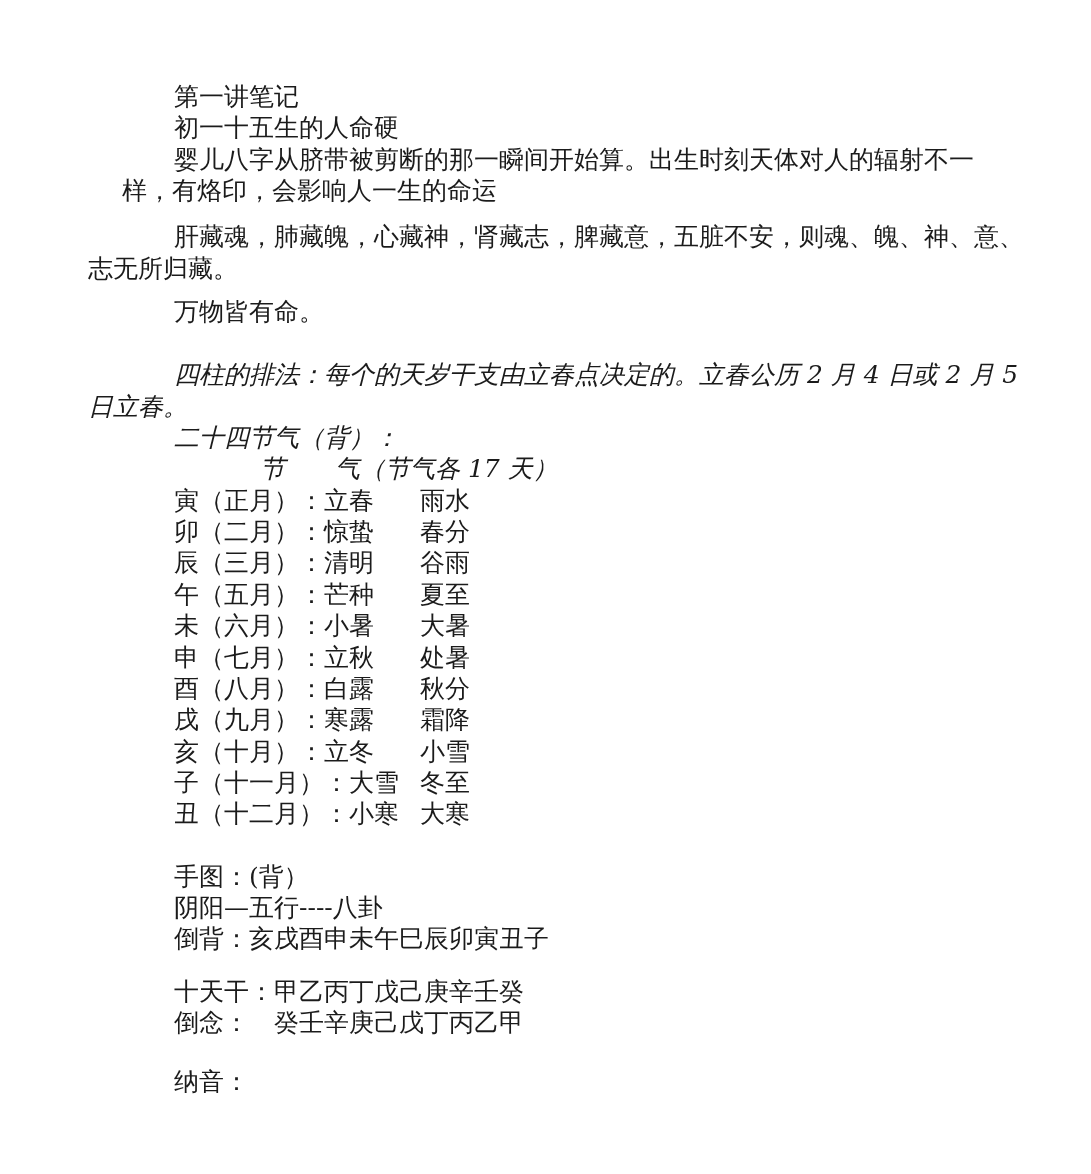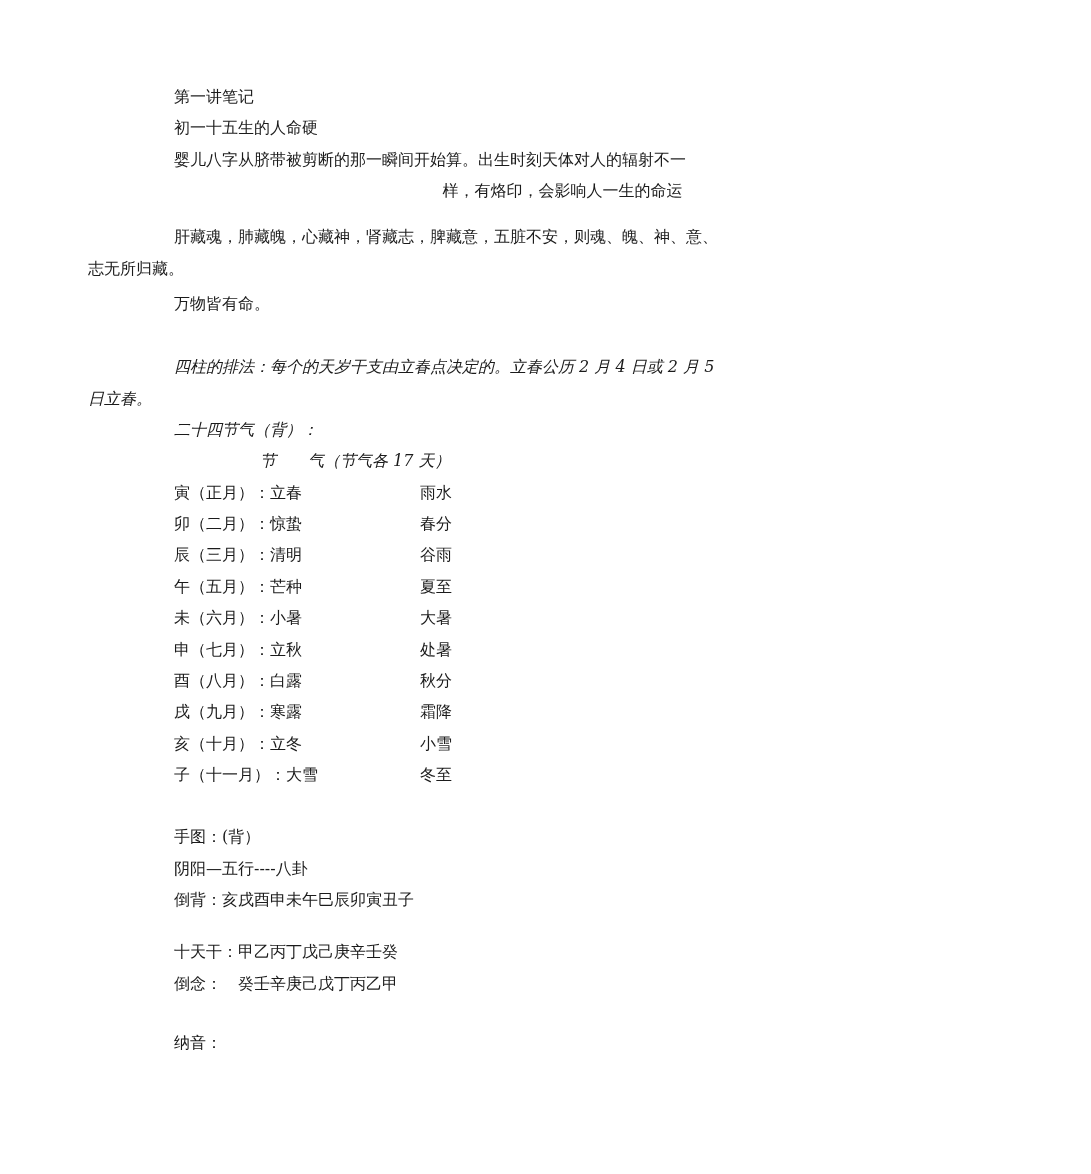--- a/index.html
+++ b/index.html
@@ -7,30 +7,30 @@
     width:1091px;height:1174px;
     background:#ffffff;
     overflow:hidden;
   }
   .page{
     position:relative;
     box-sizing:border-box;
     width:1091px;height:1174px;
     padding:81px 88px 0 88px;
     font-family:"DejaVu Serif","Liberation Serif",serif;
-    font-size:16px;
+    font-size:25px;
     line-height:31.35px;
     color:#1b1b1b;
   }
   .line{white-space:pre;}
   .ind-first{padding-left:86px;}
-  .ind-hang{padding-left:34px;text-align:center;}
+  .ind-hang{padding-left:34px;}
   .ind-none{padding-left:0;}
   .ind-header{padding-left:172px;}
-  .mt4{margin-top:4px;}
+  .mt4{margin-top:12px;}
   .mt15{margin-top:15px;}
   .mt28{margin-top:28px;}
   .mt30{margin-top:21px;}
   .mt31{margin-top:31px;}
   .mt32{margin-top:32px;font-style:italic;}
   .trow{position:relative;height:31.35px;}
   .trow .lbl{position:absolute;left:86px;top:0;white-space:pre;}
   .trow .t2{position:absolute;left:332px;top:0;white-space:pre;}
 </style>
 </head>
@@ -95,20 +95,24 @@
       <span class="t2">霜降</span>
     </div>
     <div class="trow">
       <span class="lbl"><span>亥（十月）：</span><span>立冬</span></span>
       <span class="t2">小雪</span>
     </div>
     <div class="trow">
       <span class="lbl"><span>子（十一月）：</span><span>大雪</span></span>
       <span class="t2">冬至</span>
     </div>
+    <div class="trow">
+      <span class="lbl"><span>丑（十二月）：</span><span>小寒</span></span>
+      <span class="t2">大寒</span>
+    </div>
   </div>
 
   <div class="block mt31">
     <div class="line ind-first">手图：(背）</div>
     <div class="line ind-first">阴阳—五行----八卦</div>
     <div class="line ind-first">倒背：亥戌酉申未午巳辰卯寅丑子</div>
   </div>
 
   <div class="block mt30">
     <div class="line ind-first">十天干：甲乙丙丁戊己庚辛壬癸</div>

